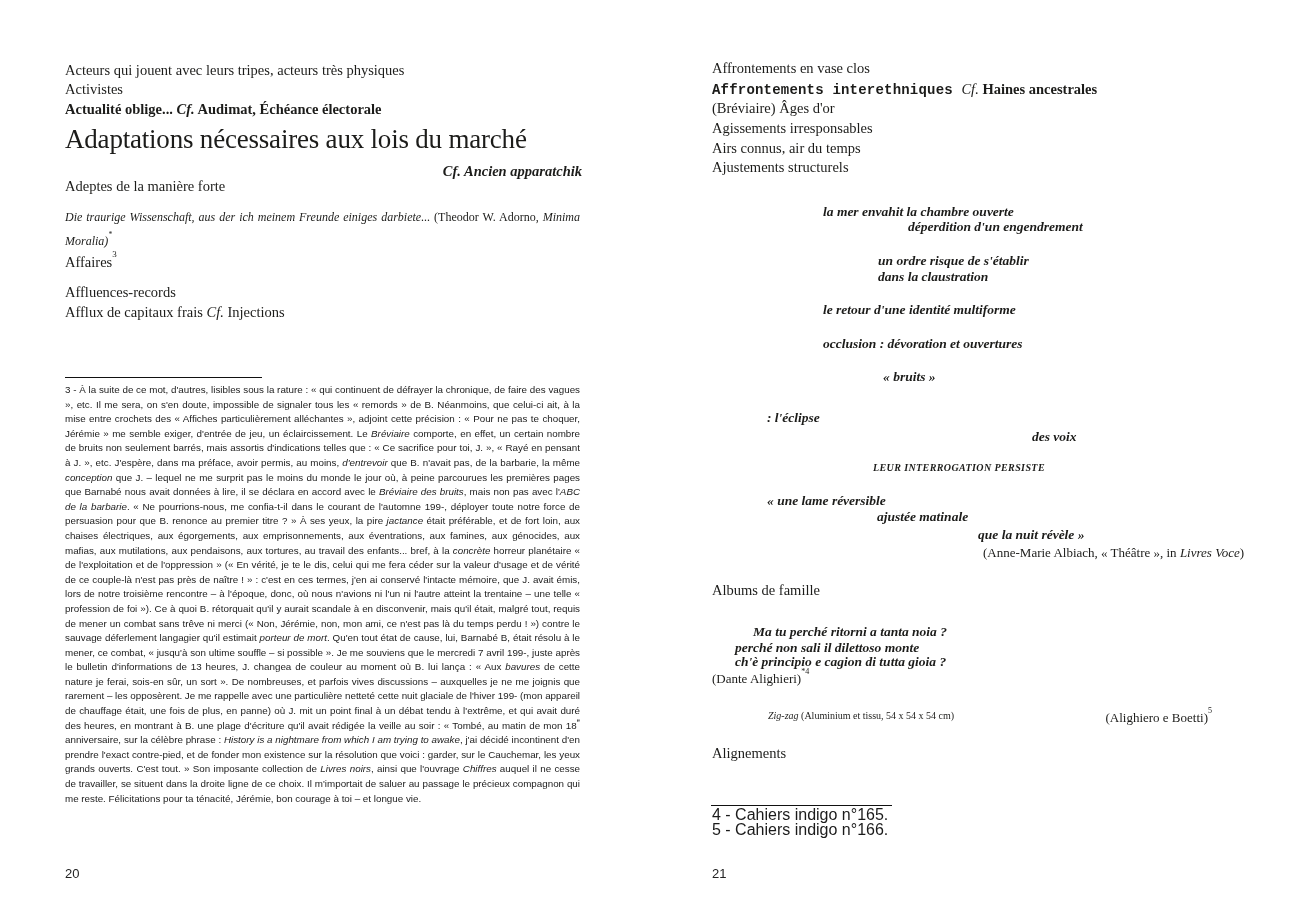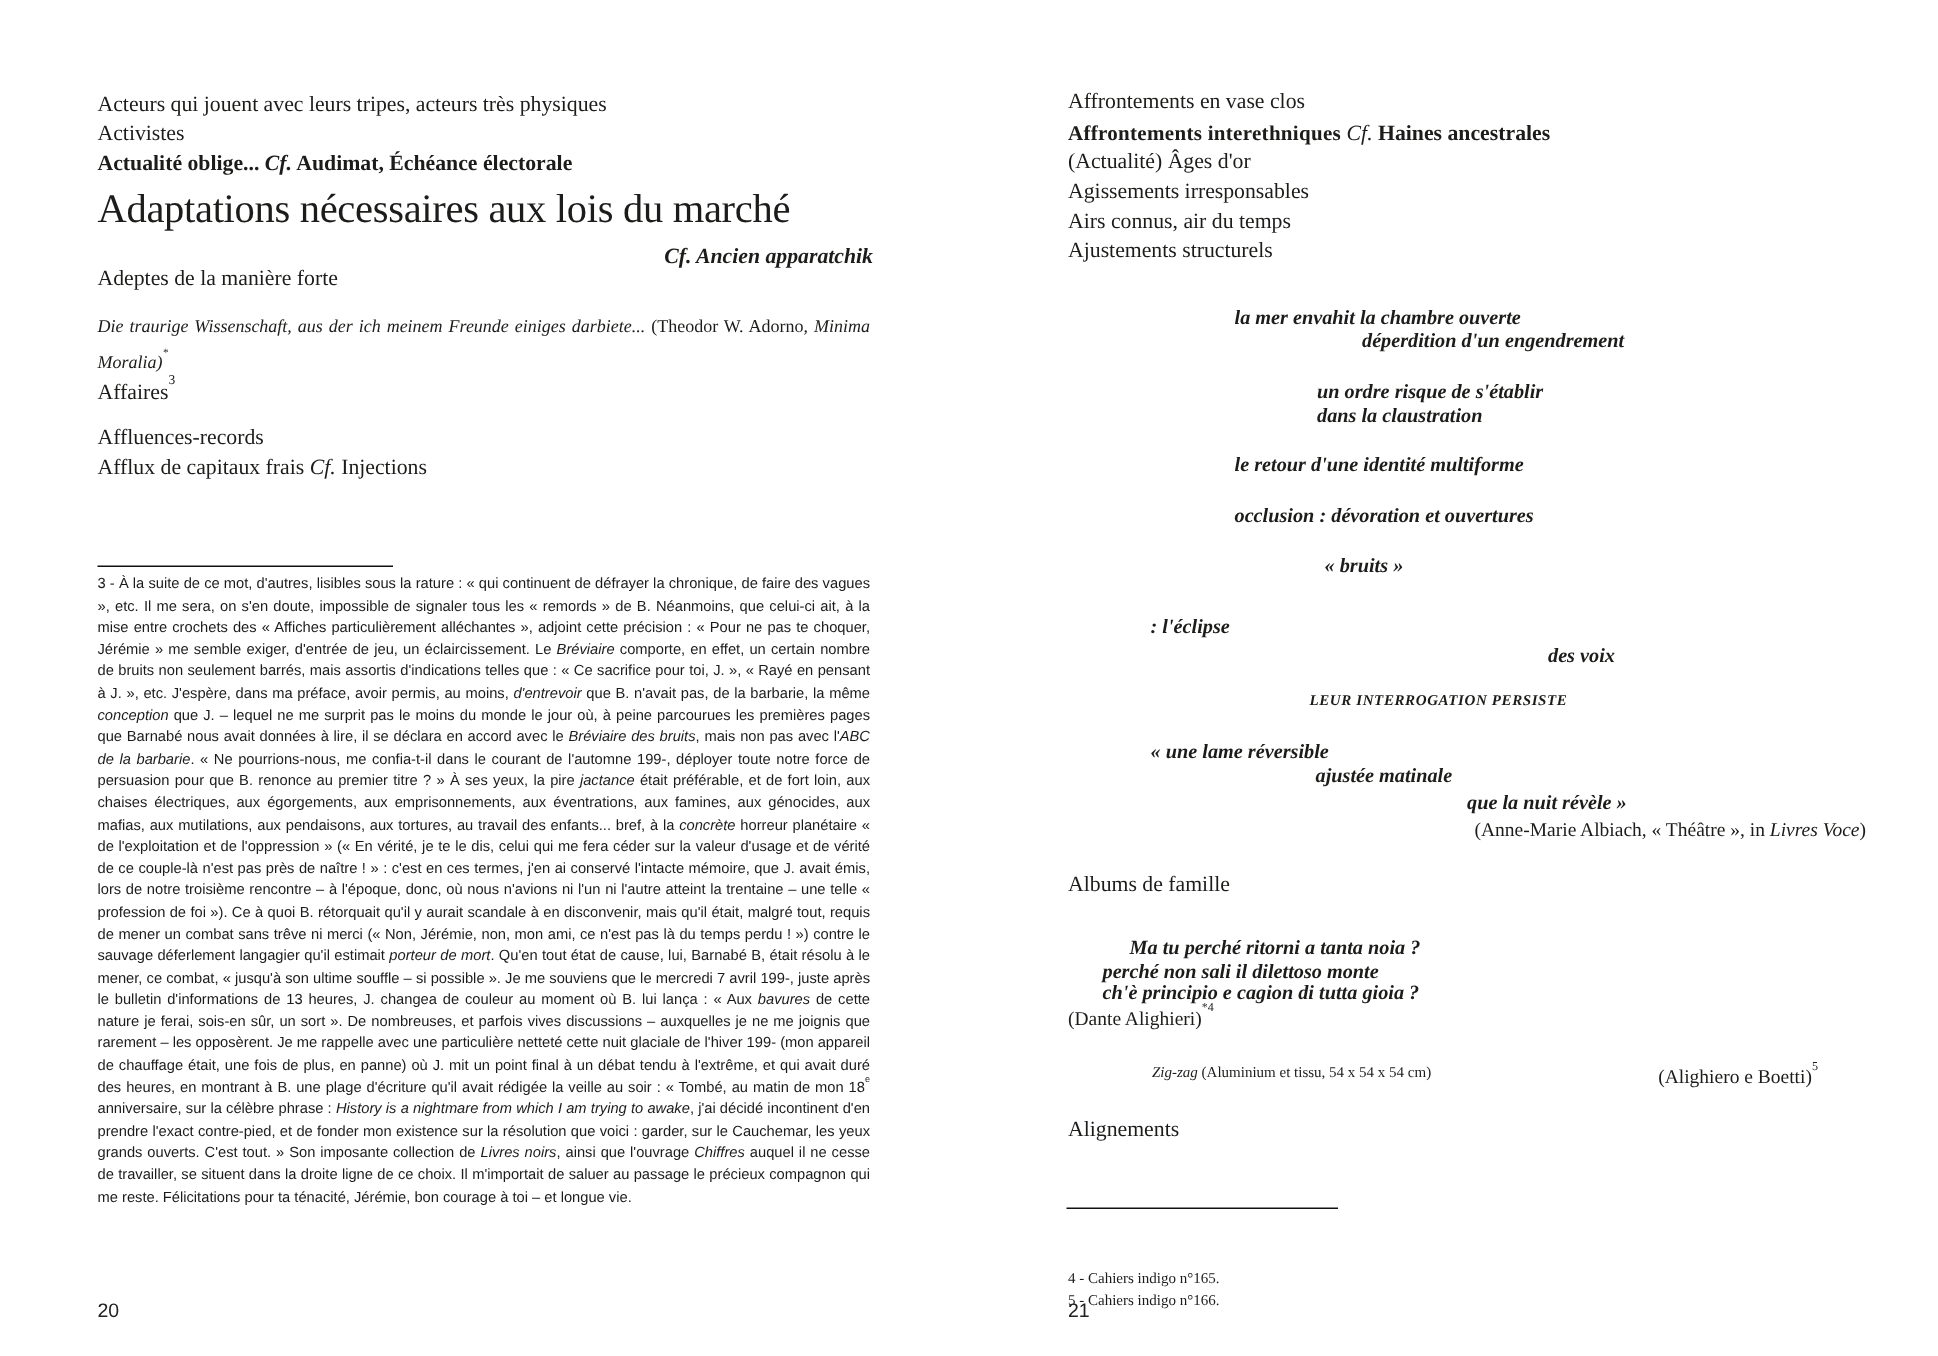--- a/index.html
+++ b/index.html
@@ -2,33 +2,33 @@
 <html><head>
 <meta charset="utf-8">
 <style>
   html,body{margin:0;padding:0;background:#ffffff;}
   body{position:relative;width:1292px;height:904px;overflow:hidden;
        font-family:"Liberation Serif",serif;color:#1c1c1a;}
   .t{position:absolute;white-space:nowrap;line-height:1.25;}
   .entry{font-size:14.5px;}
   .bold{font-weight:bold;}
   .it{font-style:italic;}
-  .bsans{font-family:Liberation Serif, serif;font-weight:bold;font-size:14px;letter-spacing:.2px;}
+  .bsans{font-family:Liberation Mono, monospace;font-weight:bold;font-size:14px;letter-spacing:.2px;}
   .title{font-size:27px;letter-spacing:-.2px;font-weight:normal;margin:0;}
   .ref{font-size:14.5px;font-weight:bold;font-style:italic;text-align:right;}
   .quote{font-size:12px;font-style:italic;white-space:normal;}
   .quote i{font-style:normal;}
   .just{text-align:justify;text-align-last:justify;}
   .poem{font-size:13.5px;font-style:italic;font-weight:bold;}
   .caps{font-size:10px;letter-spacing:.4px;text-align:center;}
   .attr{font-size:13px;font-style:normal;}
   .cap{font-size:10px;}
   .footnote{font-family:"Liberation Sans",sans-serif;font-size:9.8px;line-height:14.6px;
             text-align:justify;white-space:normal;color:#1b1b1b;}
-  .fnsmall{font-family:Liberation Serif, serif;font-size:10px;line-height:14.5px;color:#1b1b1b;margin-top:38px;}
+  .fnsmall{font-family:Liberation Sans, sans-serif;font-size:16px;line-height:14.5px;color:#1b1b1b;}
   .pagenum{font-family:"Liberation Sans",sans-serif;font-size:13px;text-align:left;color:#222;}
   .rule{position:absolute;border-top:1.4px solid #111;height:0;}
   sup{font-size:62%;line-height:0;position:relative;top:-.45em;}
 </style>
 </head>
 <body>
 
 <section>
   <div class="t entry" style="left:65px;top:61px">Acteurs qui jouent avec leurs tripes, acteurs très physiques</div>
   <div class="t entry" style="left:65px;top:80px">Activistes</div>
@@ -54,21 +54,21 @@
   <div class="t footnote" style="left:65px;top:383px;width:515px">3 - À la suite de ce mot, d'autres, lisibles sous la rature : « qui continuent de défrayer la chronique, de faire des vagues », etc. Il me sera, on s'en doute, impossible de signaler tous les « remords » de B. Néanmoins, que celui-ci ait, à la mise entre crochets des « Affiches particulièrement alléchantes », adjoint cette précision : « Pour ne pas te choquer, Jérémie » me semble exiger, d'entrée de jeu, un éclaircissement. Le <i>Bréviaire</i> comporte, en effet, un certain nombre de bruits non seulement barrés, mais assortis d'indications telles que : « Ce sacrifice pour toi, J. », « Rayé en pensant à J. », etc. J'espère, dans ma préface, avoir permis, au moins, <i>d'entrevoir</i> que B. n'avait pas, de la barbarie, la même <i>conception</i> que J. – lequel ne me surprit pas le moins du monde le jour où, à peine parcourues les premières pages que Barnabé nous avait données à lire, il se déclara en accord avec le <i>Bréviaire des bruits</i>, mais non pas avec l'<i>ABC de la barbarie</i>. « Ne pourrions-nous, me confia-t-il dans le courant de l'automne 199-, déployer toute notre force de persuasion pour que B. renonce au premier titre ? » À ses yeux, la pire <i>jactance</i> était préférable, et de fort loin, aux chaises électriques, aux égorgements, aux emprisonnements, aux éventrations, aux famines, aux génocides, aux mafias, aux mutilations, aux pendaisons, aux tortures, au travail des enfants... bref, à la <i>concrète</i> horreur planétaire « de l'exploitation et de l'oppression » (« En vérité, je te le dis, celui qui me fera céder sur la valeur d'usage et de vérité de ce couple-là n'est pas près de naître ! » : c'est en ces termes, j'en ai conservé l'intacte mémoire, que J. avait émis, lors de notre troisième rencontre – à l'époque, donc, où nous n'avions ni l'un ni l'autre atteint la trentaine – une telle « profession de foi »). Ce à quoi B. rétorquait qu'il y aurait scandale à en disconvenir, mais qu'il était, malgré tout, requis de mener un combat sans trêve ni merci (« Non, Jérémie, non, mon ami, ce n'est pas là du temps perdu ! ») contre le sauvage déferlement langagier qu'il estimait <i>porteur de mort</i>. Qu'en tout état de cause, lui, Barnabé B, était résolu à le mener, ce combat, « jusqu'à son ultime souffle – si possible ». Je me souviens que le mercredi 7 avril 199-, juste après le bulletin d'informations de 13 heures, J. changea de couleur au moment où B. lui lança : « Aux <i>bavures</i> de cette nature je ferai, sois-en sûr, un sort ». De nombreuses, et parfois vives discussions – auxquelles je ne me joignis que rarement – les opposèrent. Je me rappelle avec une particulière netteté cette nuit glaciale de l'hiver 199- (mon appareil de chauffage était, une fois de plus, en panne) où J. mit un point final à un débat tendu à l'extrême, et qui avait duré des heures, en montrant à B. une plage d'écriture qu'il avait rédigée la veille au soir : « Tombé, au matin de mon 18<sup>e</sup> anniversaire, sur la célèbre phrase : <i>History is a nightmare from which I am trying to awake</i>, j'ai décidé incontinent d'en prendre l'exact contre-pied, et de fonder mon existence sur la résolution que voici : garder, sur le Cauchemar, les yeux grands ouverts. C'est tout. » Son imposante collection de <i>Livres noirs</i>, ainsi que l'ouvrage <i>Chiffres</i> auquel il ne cesse de travailler, se situent dans la droite ligne de ce choix. Il m'importait de saluer au passage le précieux compagnon qui me reste. Félicitations pour ta ténacité, Jérémie, bon courage à toi – et longue vie.</div>
 
   <div class="t pagenum" style="left:65px;top:866px;width:515px">20</div>
 </section>
 
 <section>
   <div class="t entry" style="left:712px;top:59px">Affrontements en vase clos</div>
 
   <div class="t" style="left:712px;top:79px"><span class="bsans">Affrontements interethniques </span><span class="it entry">Cf.</span><span class="entry bold" style="position:static"> Haines ancestrales</span></div>
 
-  <div class="t entry" style="left:712px;top:99px">(Actualité) Âges d'or</div>
+  <div class="t entry" style="left:712px;top:99px">(Bréviaire) Âges d'or</div>
   <div class="t entry" style="left:712px;top:119px">Agissements irresponsables</div>
   <div class="t entry" style="left:712px;top:139px">Airs connus, air du temps</div>
   <div class="t entry" style="left:712px;top:158px">Ajustements structurels</div>
 
   <div class="t poem" style="left:823px;top:204px">la mer envahit la chambre ouverte</div>
   <div class="t poem" style="left:908px;top:219px">déperdition d'un engendrement</div>
   <div class="t poem" style="left:878px;top:253px">un ordre risque de s'établir</div>
   <div class="t poem" style="left:878px;top:269px">dans la claustration</div>
   <div class="t poem" style="left:823px;top:302px">le retour d'une identité multiforme</div>
   <div class="t poem" style="left:823px;top:336px">occlusion : dévoration et ouvertures</div>

